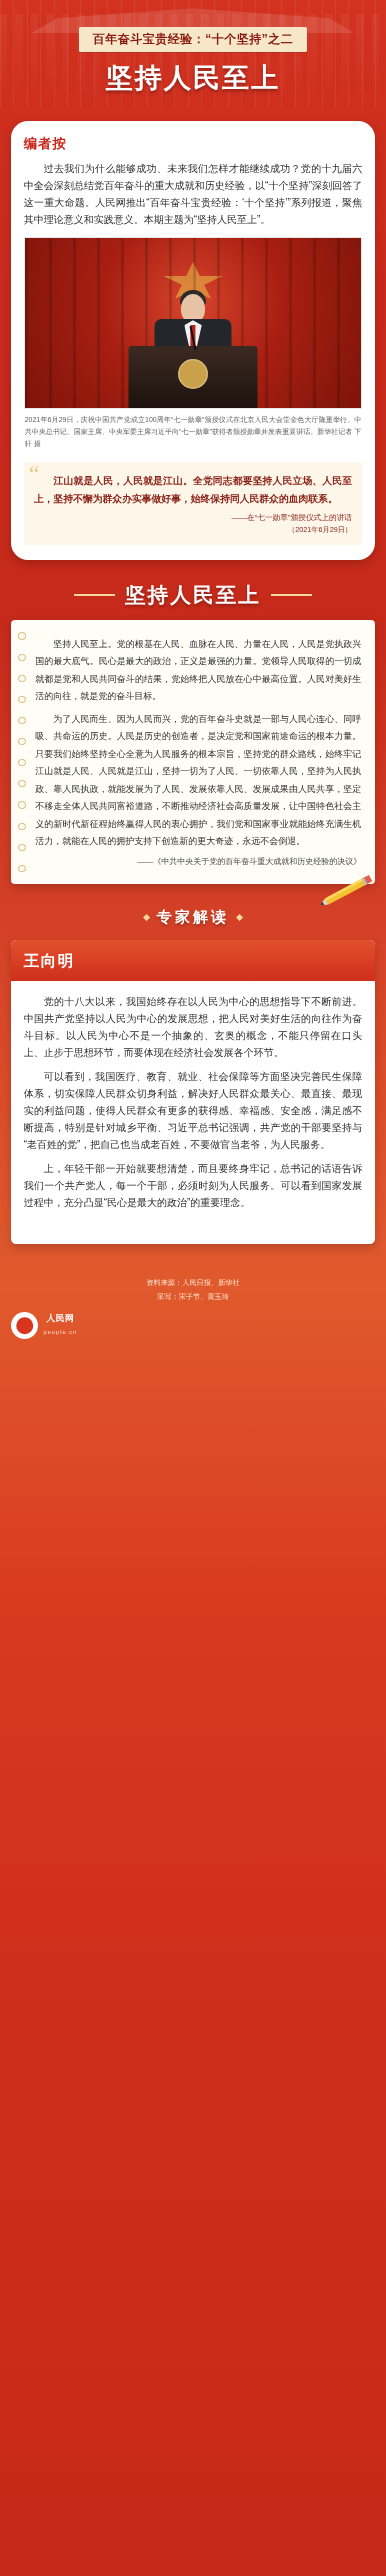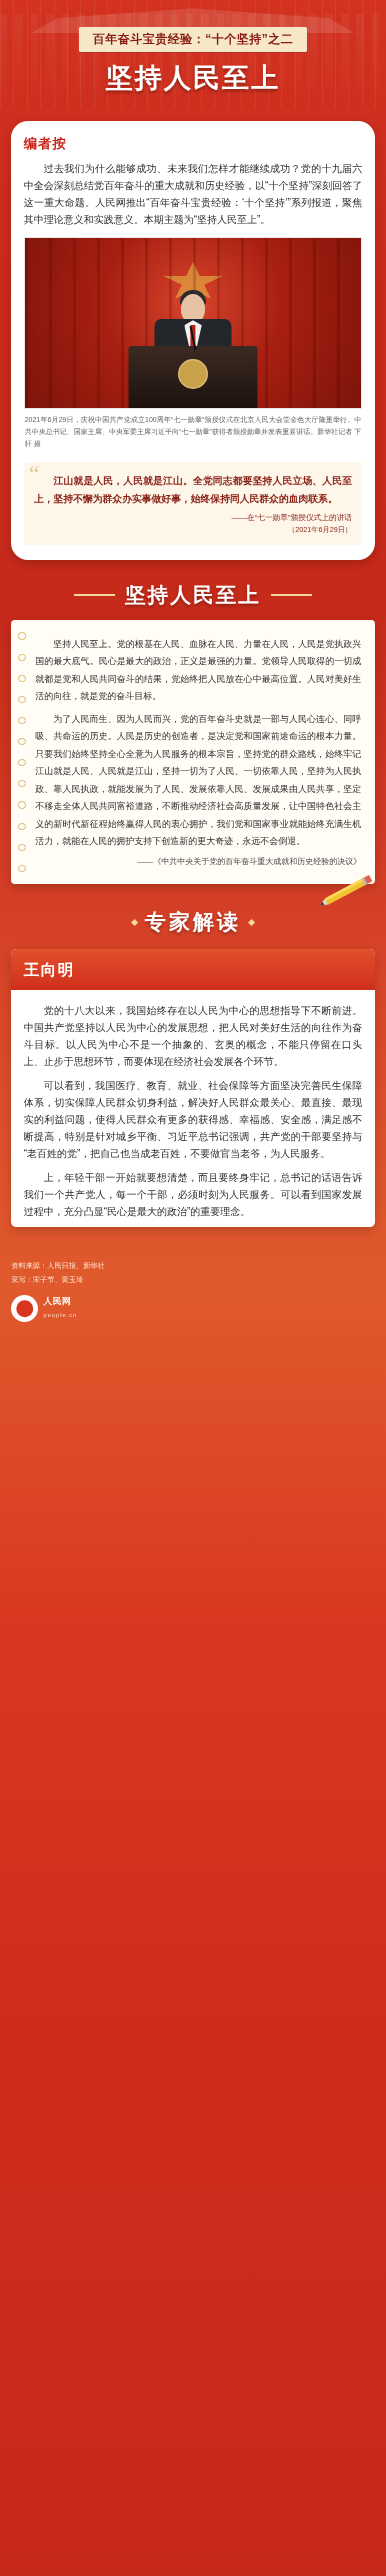--- a/index.html
+++ b/index.html
@@ -277,34 +277,34 @@
     margin-top:24px;
     text-align:center;
   }
   .expert-banner .diamond {
     display:inline-block; width:5.2px; height:5.2px; background:#f6d79a;
     transform:rotate(45deg); vertical-align:middle; margin:0 5.2px;
   }
   .expert-banner h2 {
     display:inline-block;
     margin:0;
-    font-size:21px;
+    font-size:15px;
     color:#ffffff;
     letter-spacing:3.1px;
     font-weight:bold;
     vertical-align:middle;
     font-family:Liberation Serif, serif;
     text-shadow:0 1.5px 3.1px rgba(0,0,0,.3);
   }
 
   .expert-card {
     margin: 12.4px 11.3px 0 11.3px;
     background:#ffffff;
     border-radius:5.2px;
-    padding:0 0 0 0;
+    padding:0 0 26px 0;
     box-shadow:0 3.1px 9.3px rgba(0,0,0,.18);
     overflow:hidden;
   }
   .expert-head {
     background: linear-gradient(180deg,#e2502c,#cf2f1b);
     padding:11.3px 12.4px 9.3px 12.4px;
     color:#fff;
   }
   .expert-name {
     font-size:15.5px;
@@ -320,21 +320,21 @@
   }
   .expert-body { padding:11.3px 12.4px 0 12.4px; }
 
   
   .footer {
     margin-top:20.6px;
     padding: 11.3px 11.3px 20.6px 11.3px;
     color:#ffe4cf;
     font-size:7.2px;
     line-height:13.4px;
-    text-align:left;
+    text-align:center;
   }
   .footer .logo-row {
     display:flex; align-items:center; justify-content:flex-start; gap:5.2px;
     margin-top:9.3px;
   }
   .logo-circle {
     width:27px; height:27px; border-radius:50%;
     background:#ffffff; position:relative; flex:0 0 auto;
   }
   .logo-circle::after{

